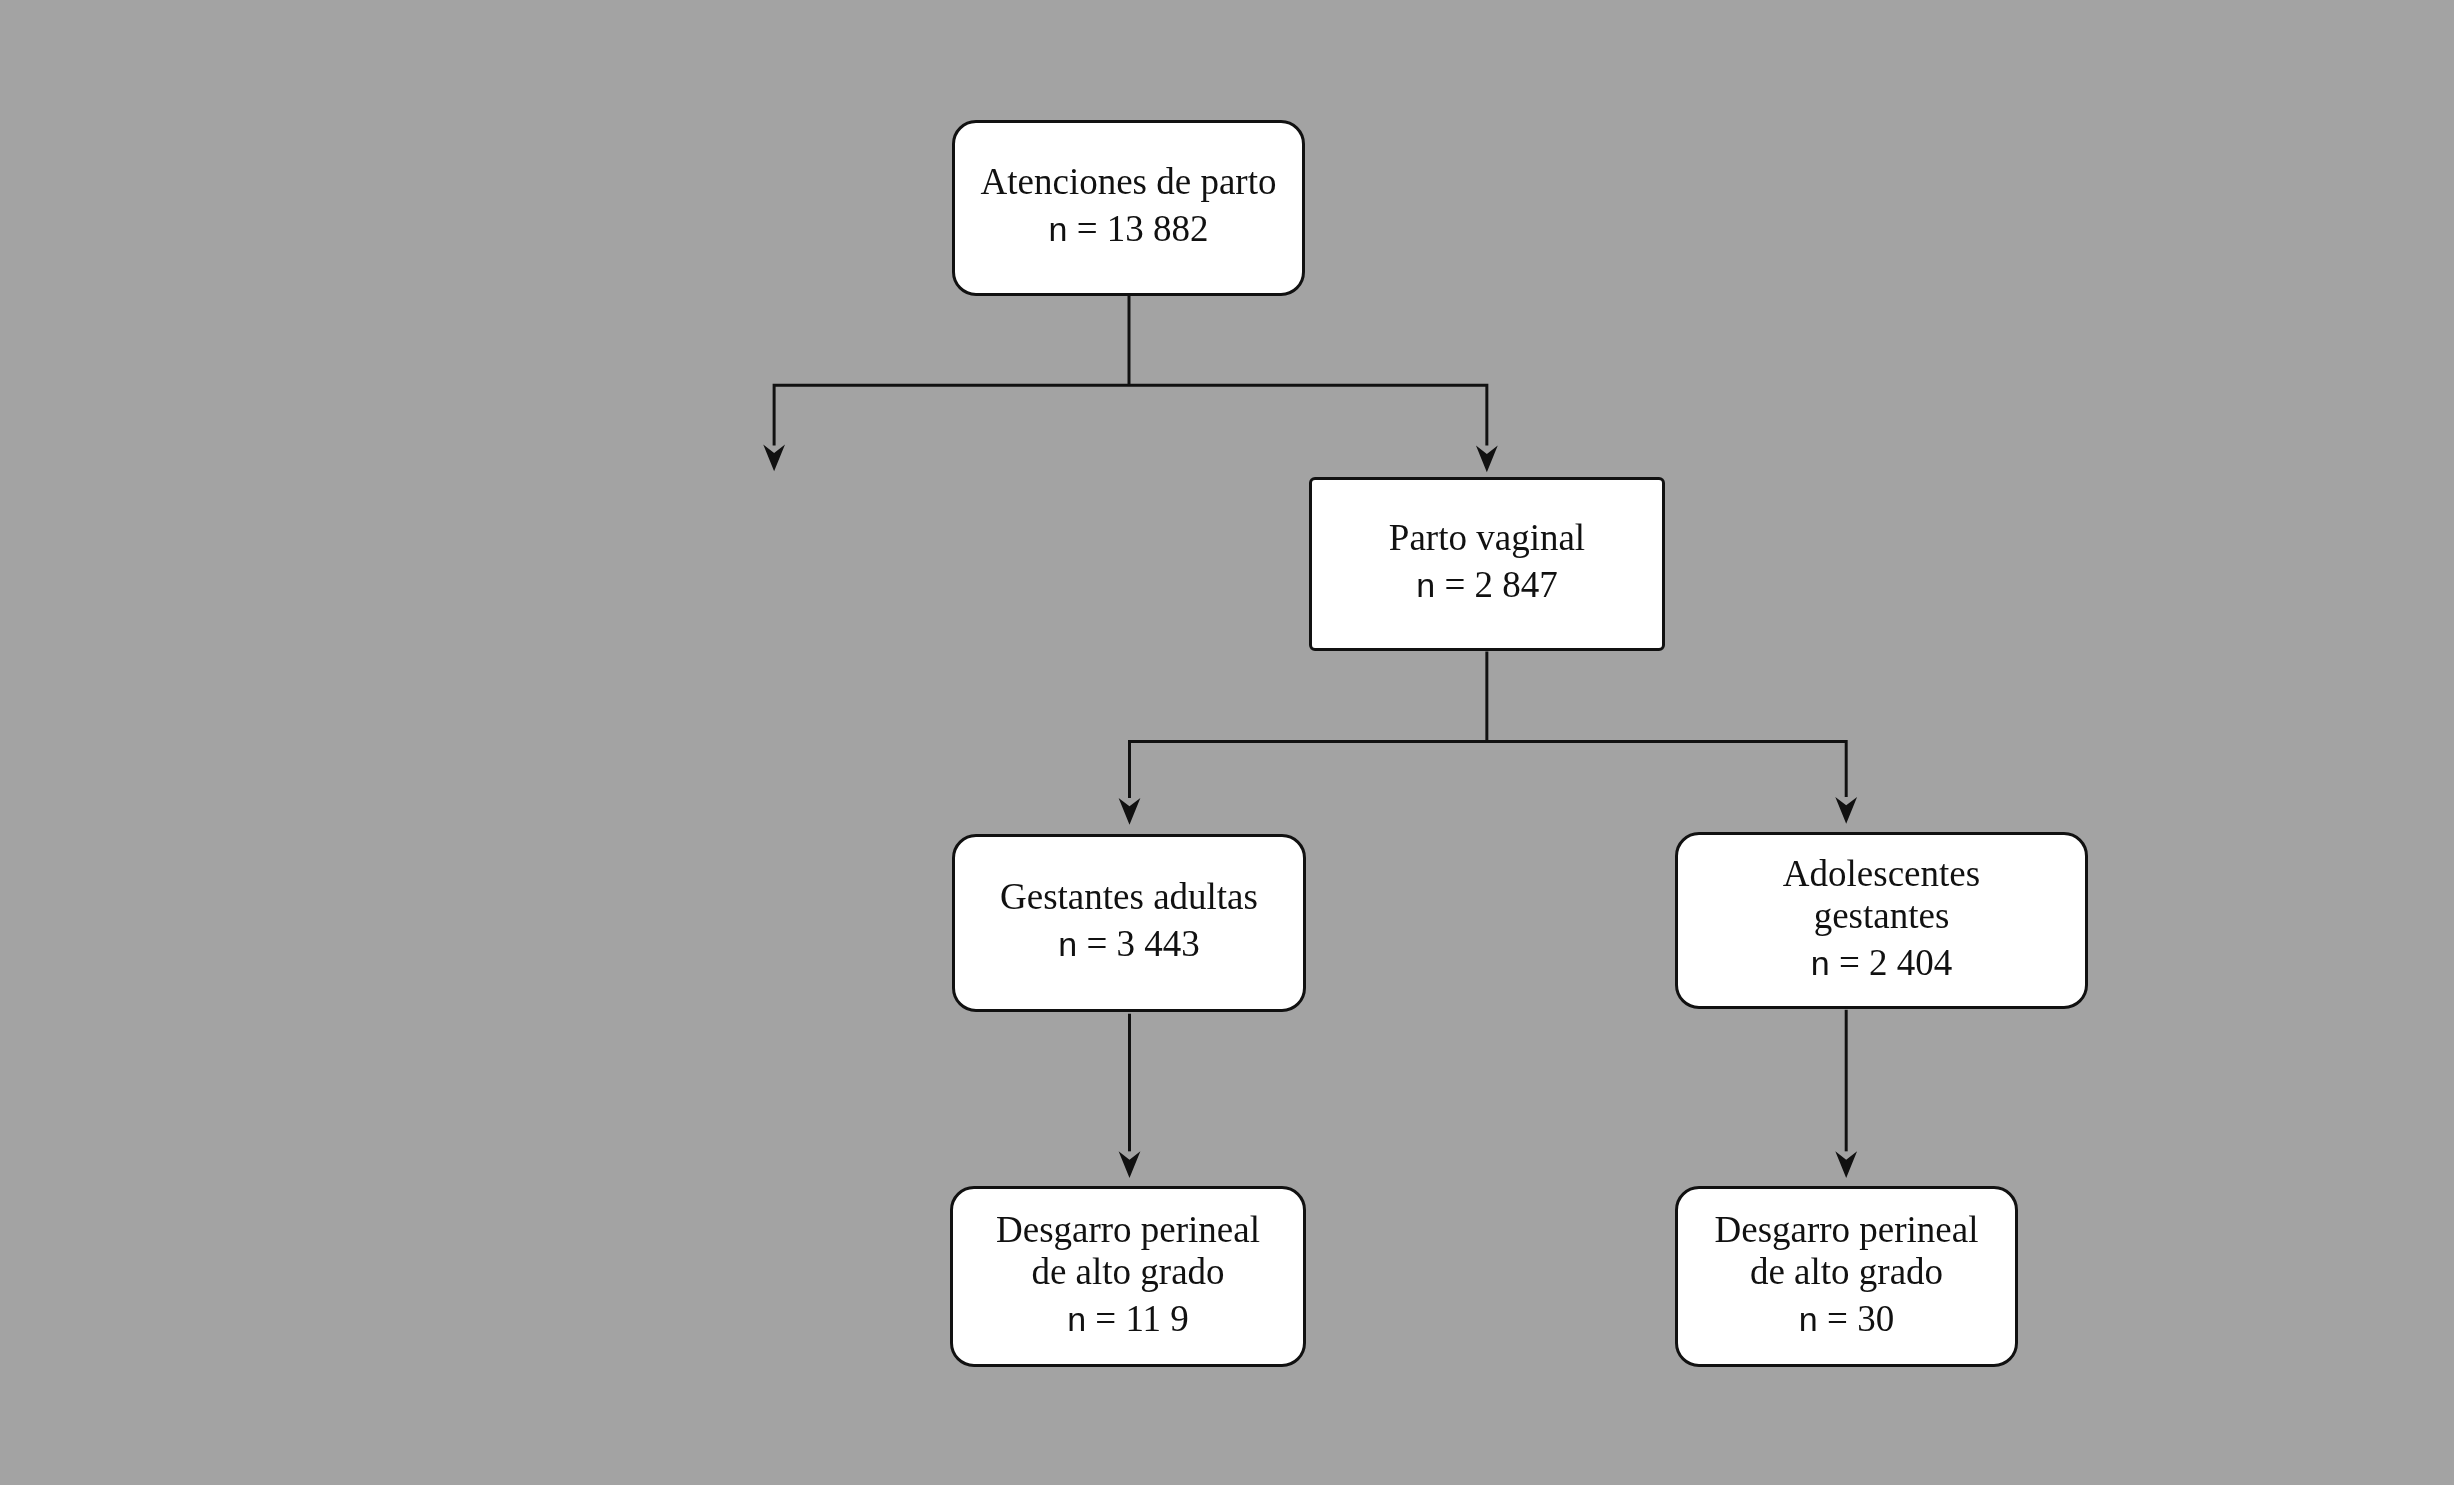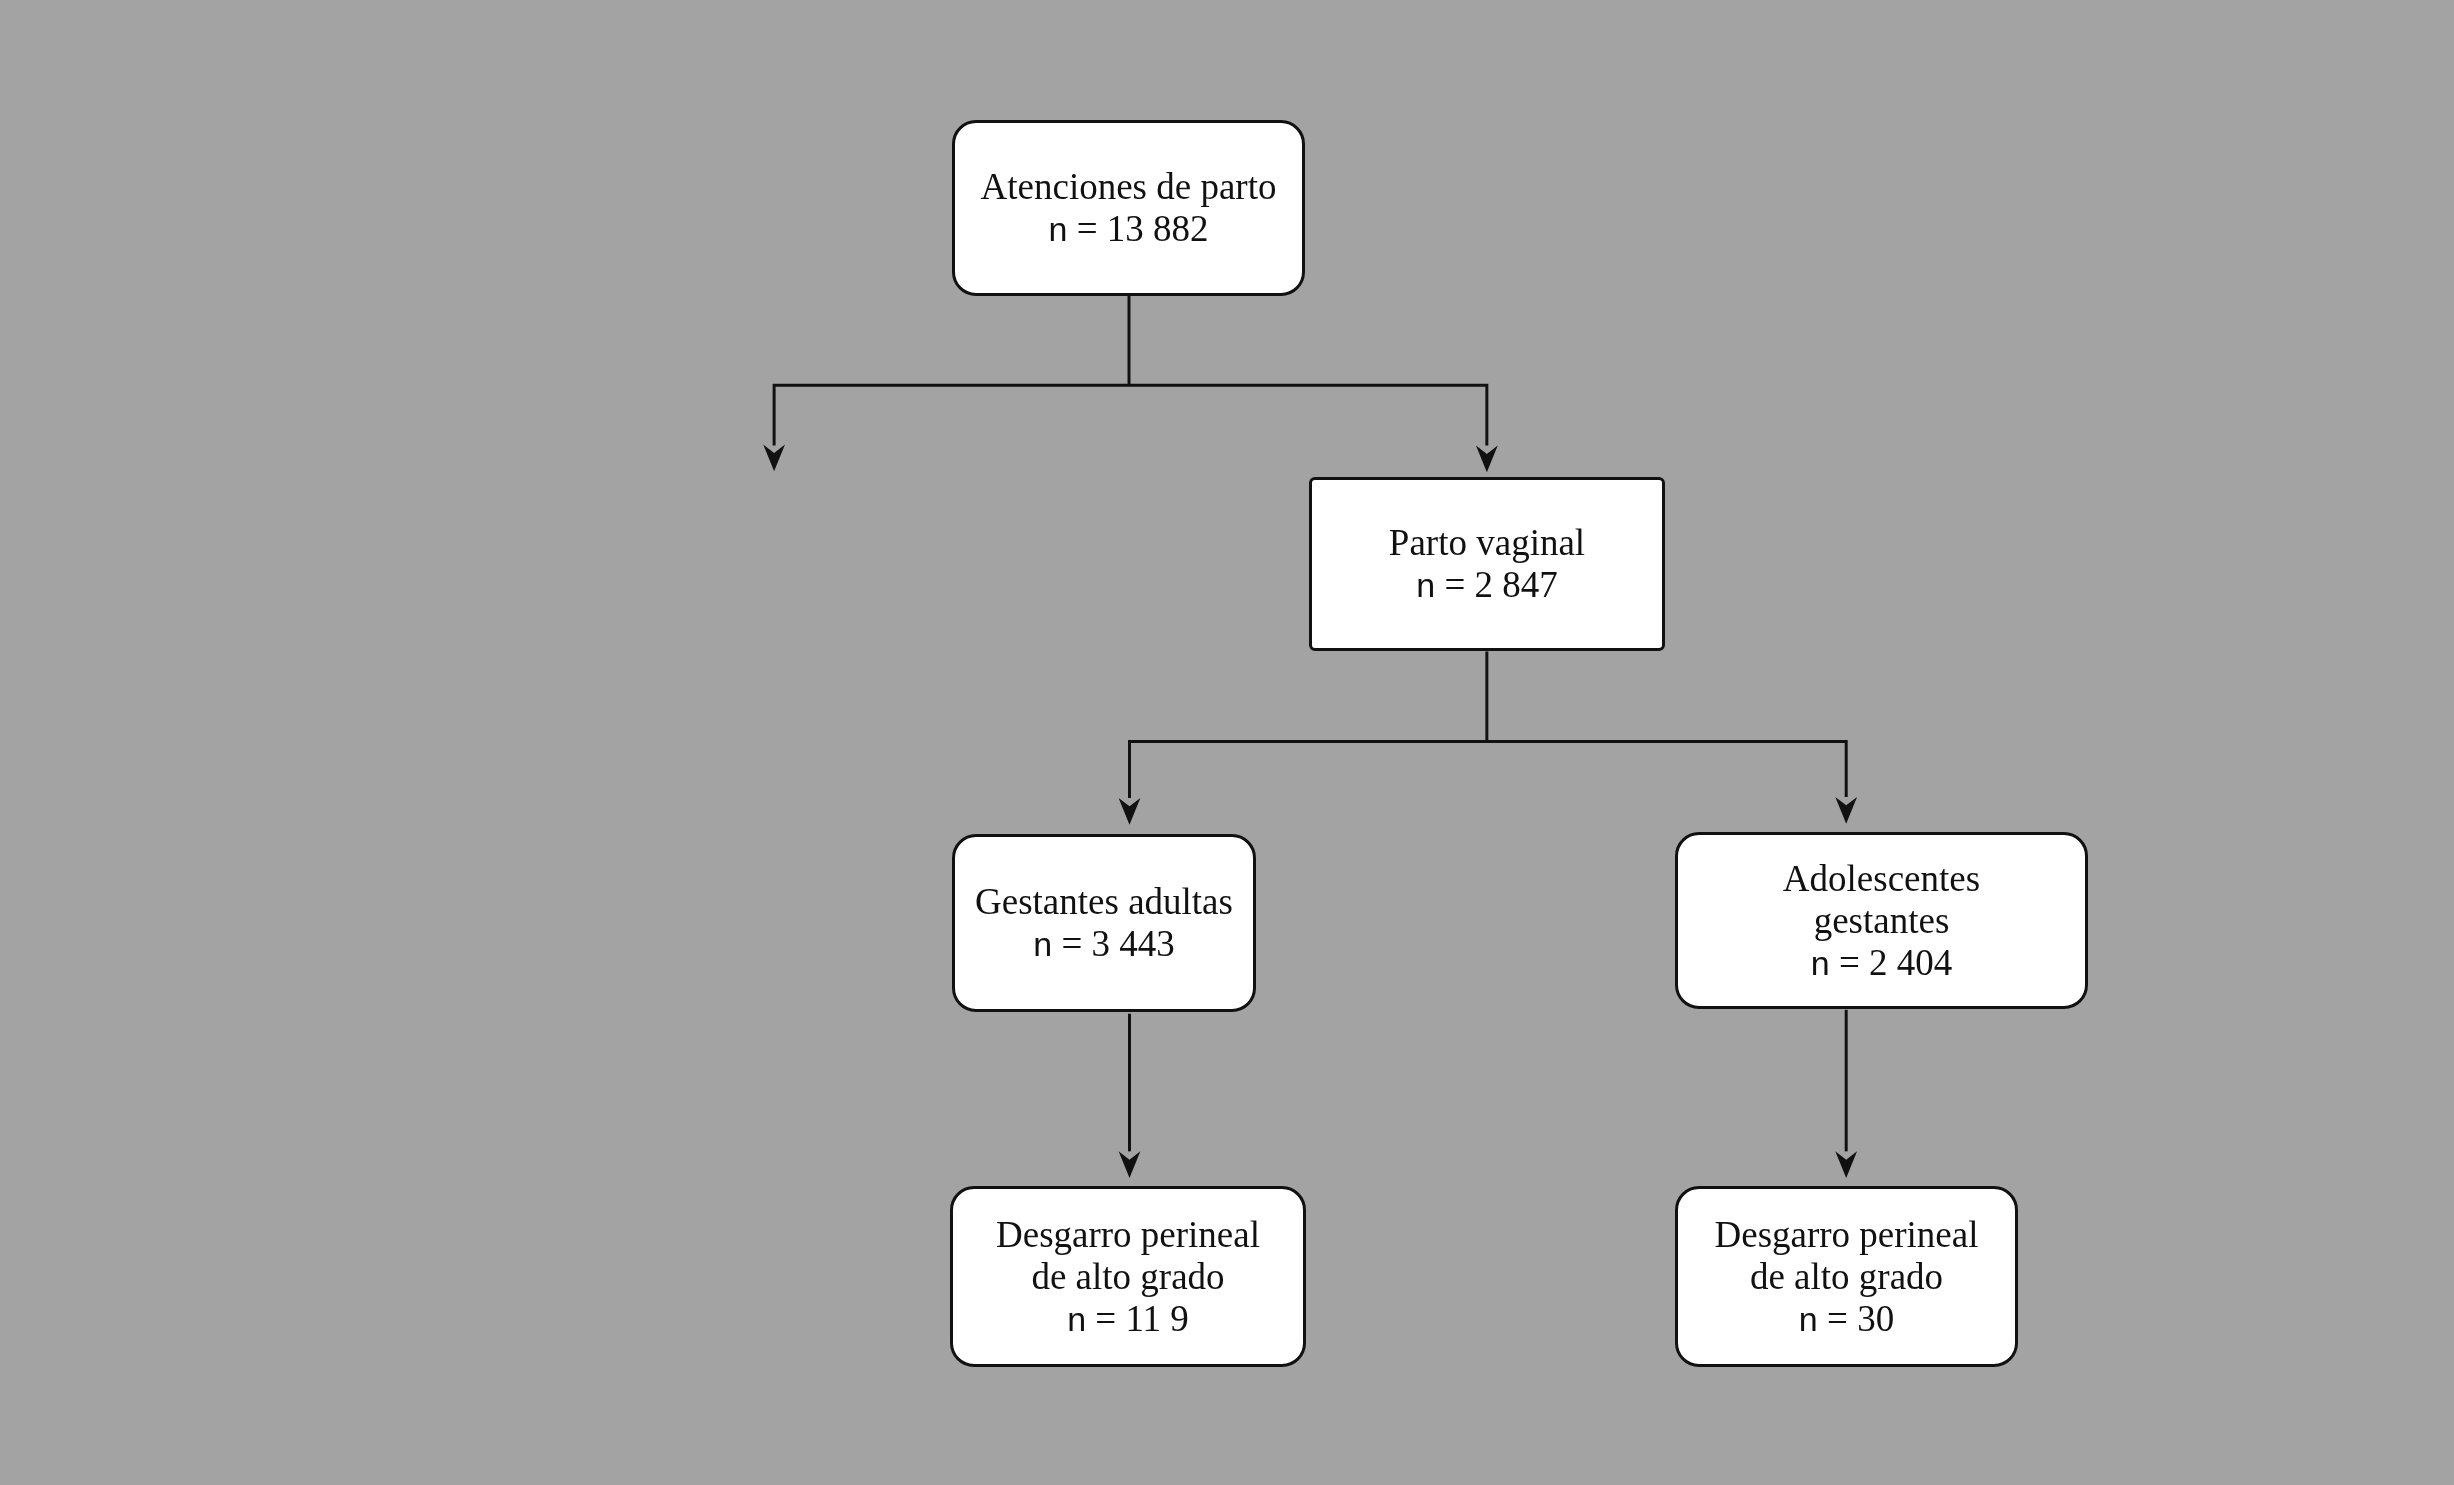--- a/index.html
+++ b/index.html
@@ -39,32 +39,32 @@
     text-align: center;
   }
   .node .line {
     display: block;
     font-size: 37px;
     line-height: 42px;
     white-space: nowrap;
   }
   .node .count {
     font-size: 37px;
-    line-height: 42px;
+    line-height: 52px;
     white-space: nowrap;
   }
   .node .count .n {
     font-family: "Liberation Sans", sans-serif;
     font-size: 34px;
   }
   
   #node-atenciones   { left: 952px;  top: 120px;  width: 353px; height: 176px; }
   #node-cesarea      { left: 594px;  top: 476px;  width: 360px; height: 176px; }
   #node-vaginal      { left: 1309px; top: 477px;  width: 356px; height: 174px; border-radius: 6px; }
-  #node-adultas      { left: 952px;  top: 834px;  width: 304px; height: 178px; text-align: center; }
+  #node-adultas      { left: 952px;  top: 834px;  width: 354px; height: 178px; text-align: center; }
   #node-adolescentes { left: 1675px; top: 832px;  width: 413px; height: 177px; }
   #node-desg-adultas { left: 950px;  top: 1186px; width: 356px; height: 181px; }
   #node-desg-adol    { left: 1675px; top: 1186px; width: 343px; height: 181px; }
 </style>
 </head>
 <body>
 
 <div class="canvas">
 
   <svg class="connectors" viewBox="0 0 2479 1500" xmlns="http://www.w3.org/2000/svg" aria-hidden="true">

